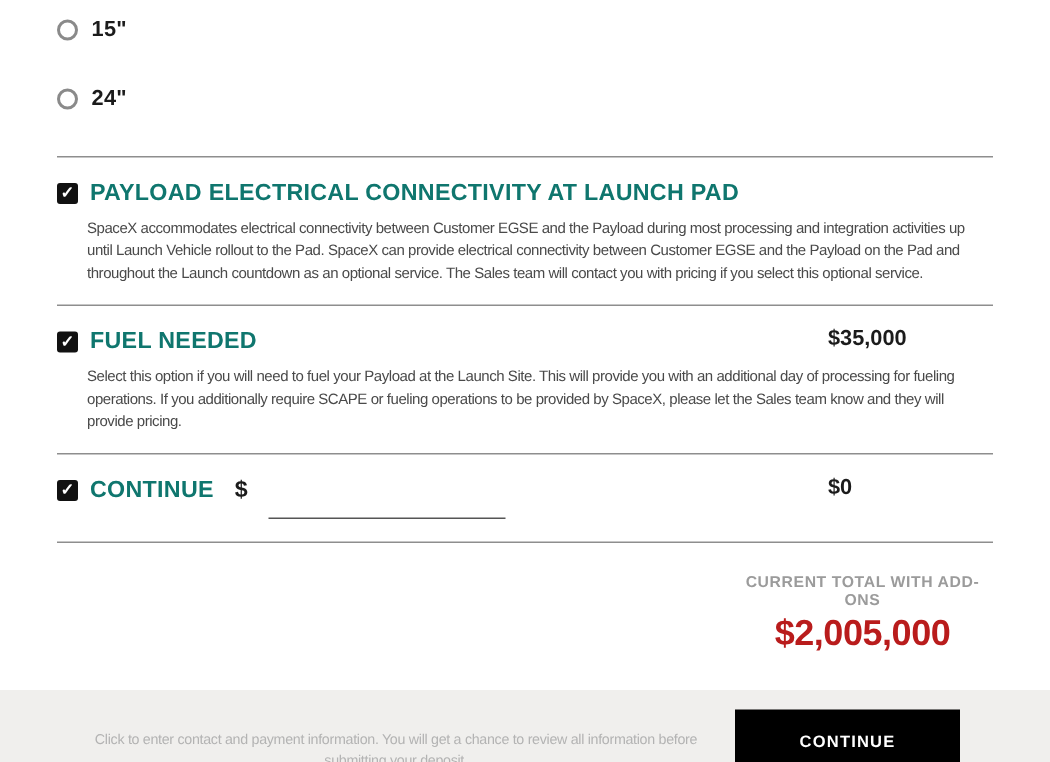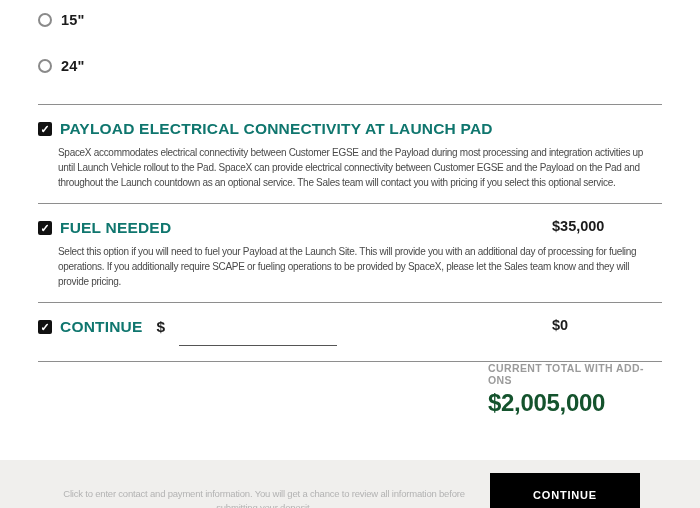--- a/index.html
+++ b/index.html
@@ -52,26 +52,26 @@
     font-weight: bold; font-size: 14.5px; color: #1b1b1b; white-space: nowrap;
   }
   .currency { font-weight: bold; font-size: 15.5px; margin-left: 6px; }
   .insurance-input {
     border: none; border-bottom: 1px solid #555; outline: none;
     width: 158px; height: 18px; margin-left: 6px; margin-top: 10px;
     font-family: "Liberation Sans", sans-serif; font-size: 13px; background: transparent;
   }
 
   
-  .total-block { margin-left: 450px; }
+  .total-block { margin-top: 20px; margin-left: 450px; text-align: center; }
   .total-label {
     font-size: 10.5px; letter-spacing: 0.4px; color: #9b9b9b; font-weight: bold;
   }
   .total-amount {
-    margin-top: 3px; font-size: 24px; font-weight: bold; letter-spacing: -0.3px; color: #14532d;
+    margin-top: 3px; font-size: 24px; font-weight: bold; letter-spacing: -0.3px; color: #b91c1c;
   }
 
   
   footer {
     height: 48px; background: #f0efed; overflow: hidden;
     display: flex; align-items: flex-start; padding: 0 60px 0 38px; flex: 0 0 auto;
   }
   .footer-note {
     flex: 1; text-align: center; margin-top: 27px;
     font-size: 9.5px; letter-spacing: -0.2px; line-height: 14px; color: #b3b3b3;

